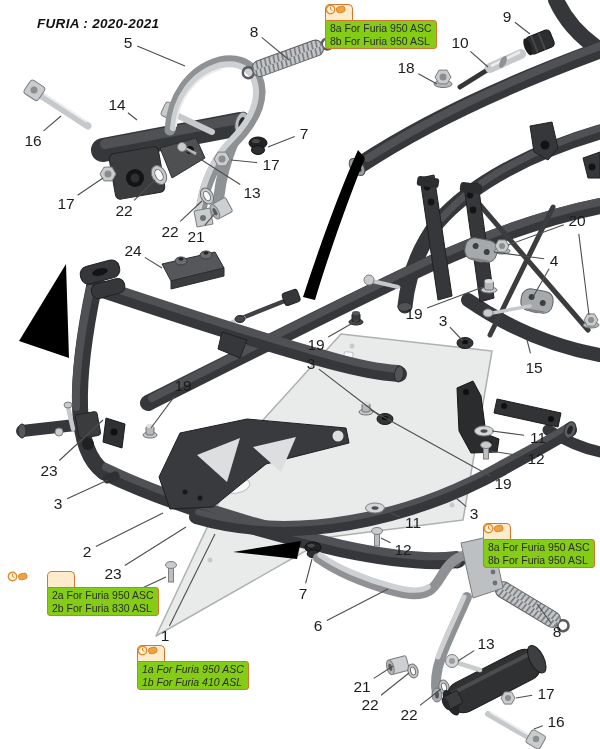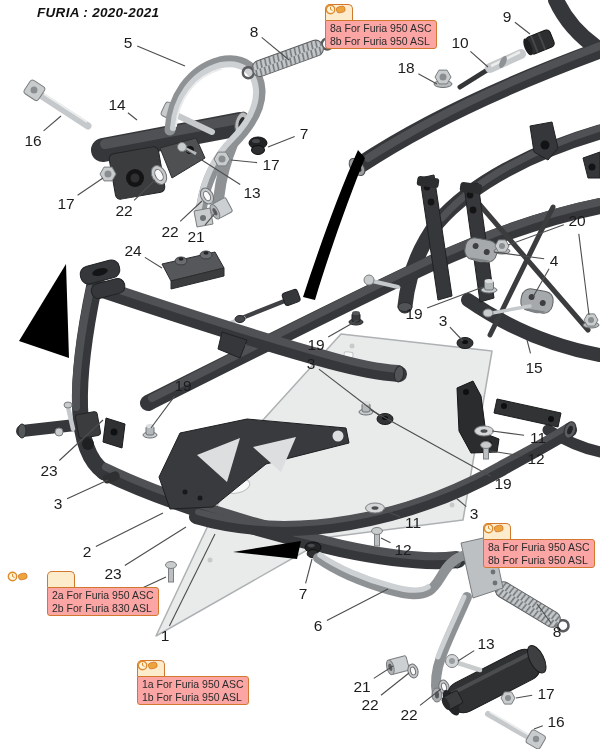--- a/index.html
+++ b/index.html
@@ -1,25 +1,25 @@
 <!DOCTYPE html>
 <html><head>
 <meta charset="utf-8">
 <style>
   html,body{margin:0;padding:0;background:#ffffff;}
   .stage{position:relative;width:600px;height:749px;background:#ffffff;overflow:hidden;
          font-family:"Liberation Sans",sans-serif;}
   .stage svg{position:absolute;left:0;top:0;}
-  .page-title{position:absolute;left:37px;top:5px;font-size:13.5px;font-weight:bold;
+  .page-title{position:absolute;left:37px;top:16px;font-size:13.5px;font-weight:bold;
               font-style:italic;color:#111;letter-spacing:.3px;white-space:nowrap;}
   .note-box{position:absolute;z-index:5;}
   .nb-tab{width:26px;height:15px;border:1.5px solid #d2782e;border-bottom:none;
           border-radius:5px 5px 0 0;background:#fdeccc;display:flex;align-items:center;
           justify-content:center;}
-  .nb-body{border:1.5px solid #d2782e;background:#fca5a5;border-radius:0 3px 3px 3px;
+  .nb-body{border:1.5px solid #d2782e;background:#84cc16;border-radius:0 3px 3px 3px;
            padding:1px 4px;font-size:10.5px;line-height:12.5px;color:#2b2b2b;
            white-space:nowrap;}
   text.callout{font-family:"Liberation Sans",sans-serif;font-size:15.5px;fill:#1c1c1c;
                text-anchor:middle;}
   line.leader{stroke:#4d4d4d;stroke-width:1.1;}
   
   .t1{fill:none;stroke:#35373a;stroke-linecap:round;}
   .t2{fill:none;stroke:#4f5154;stroke-linecap:round;}
   .lt1{fill:none;stroke:#8f9295;stroke-linecap:round;}
   .lt2{fill:none;stroke:#ced1d3;stroke-linecap:round;}
@@ -526,28 +526,28 @@
       <line x1="5.5" y1="5.5" x2="7.6" y2="6.4" stroke="#df8c2f" stroke-width="1"></line>
       <rect x="11.5" y="2.5" width="8.5" height="6" rx="2.5" transform="rotate(-12 15.7 5.5)" fill="#eea43c" stroke="#d2782e" stroke-width="0.8"></rect>
     </svg>
   </div>
   <div class="nb-body">
     <div>2a For Furia 950 ASC</div>
     <div>2b For Furia 830 ASL</div>
   </div>
 </div>
 
-<div class="note-box" style="left:137px;top:660px;">
+<div class="note-box" style="left:137px;top:645px;font-style:italic;">
   <div class="nb-tab">
     <svg width="22" height="11" viewBox="0 0 22 11">
       <circle cx="5.5" cy="5.5" r="4.2" fill="#fff3da" stroke="#df8c2f" stroke-width="1.4"></circle>
       <line x1="5.5" y1="5.5" x2="5.5" y2="2.8" stroke="#df8c2f" stroke-width="1"></line>
       <line x1="5.5" y1="5.5" x2="7.6" y2="6.4" stroke="#df8c2f" stroke-width="1"></line>
       <rect x="11.5" y="2.5" width="8.5" height="6" rx="2.5" transform="rotate(-12 15.7 5.5)" fill="#eea43c" stroke="#d2782e" stroke-width="0.8"></rect>
     </svg>
   </div>
   <div class="nb-body">
     <div>1a For Furia 950 ASC</div>
-    <div>1b For Furia 950 ASL</div>
+    <div>1b For Furia 410 ASL</div>
   </div>
 </div>
 
 </div>
 
 </body></html>

